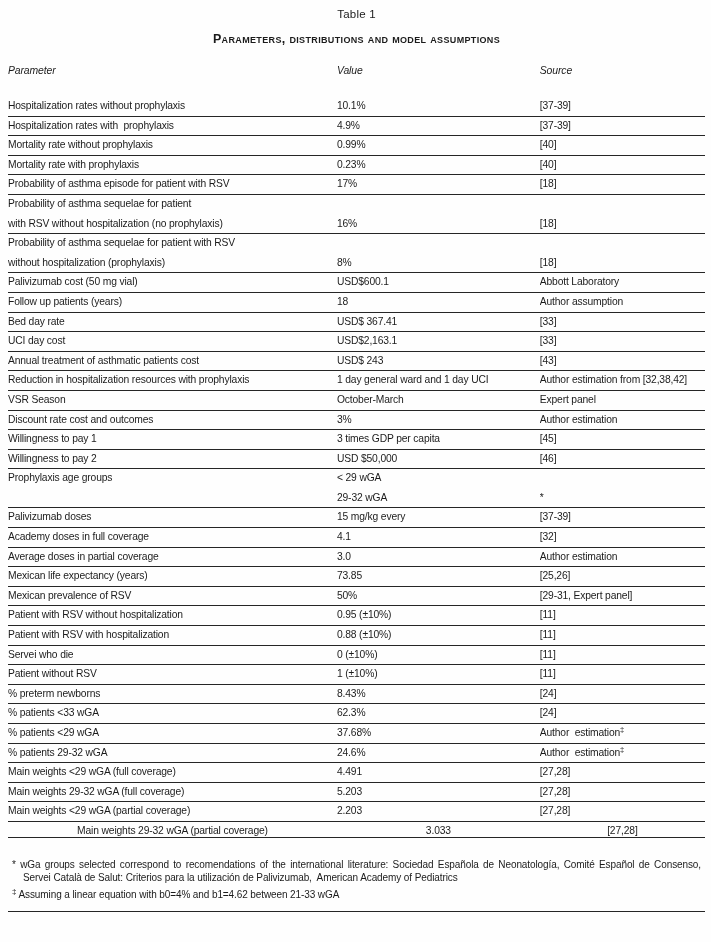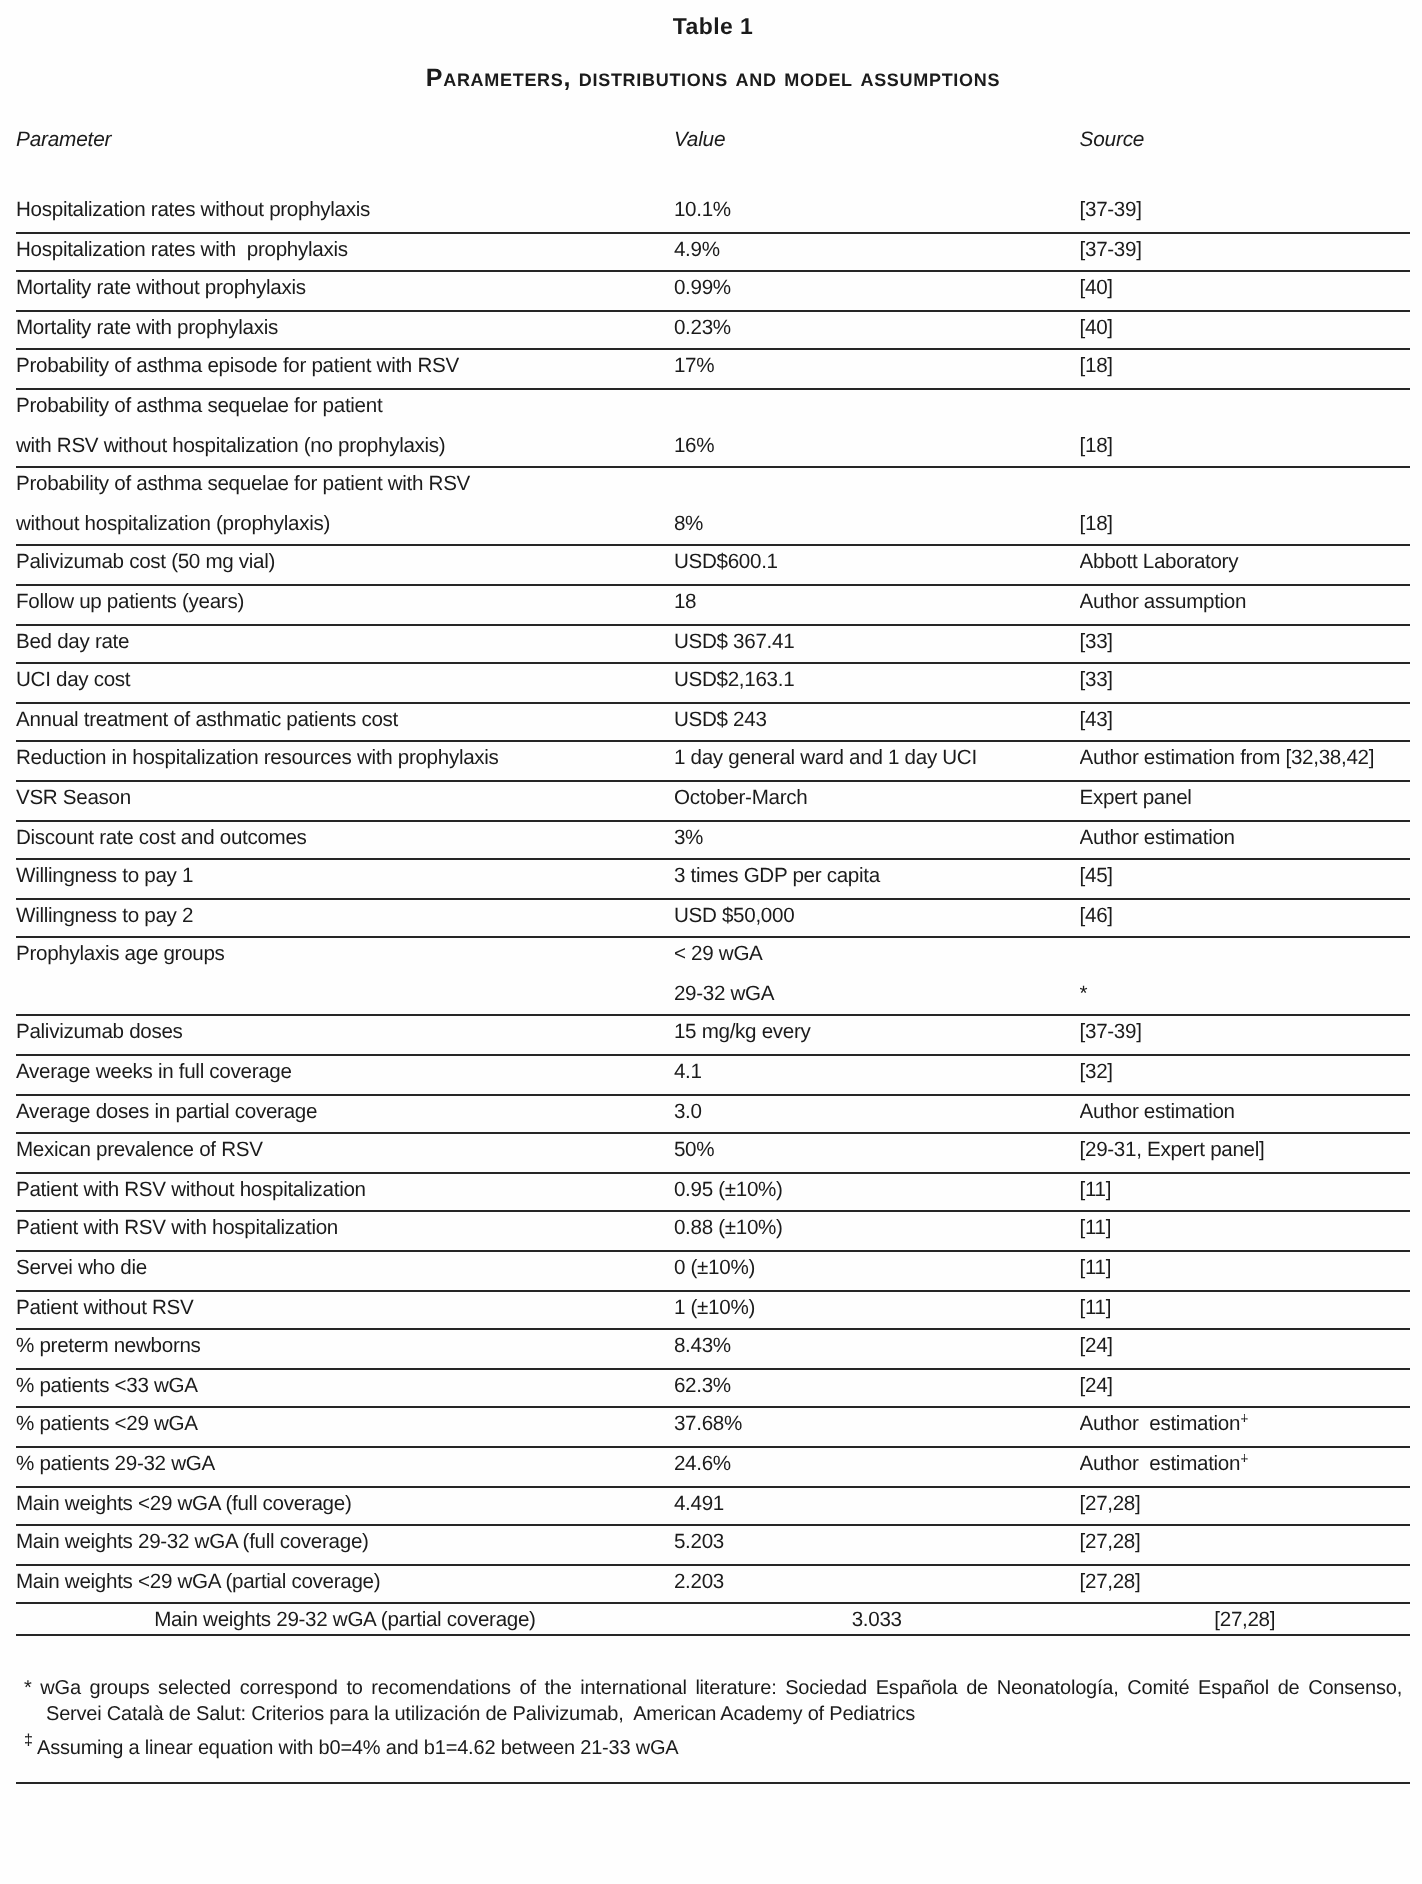--- a/index.html
+++ b/index.html
@@ -10,21 +10,21 @@
     box-sizing: border-box;
     padding: 8px 6px 0 8px;
     background: #fefefe;
     overflow: hidden;
     font-family: "Liberation Sans", sans-serif;
     color: #1b1b1b;
     -webkit-font-smoothing: antialiased;
   }
   .title {
     text-align: center;
-    font-weight: bold;
+    font-weight: normal;
     font-size: 11.5px;
     line-height: 13px;
     letter-spacing: 0.2px;
   }
   .subtitle {
     text-align: center;
     font-weight: bold;
     font-variant: small-caps;
     font-size: 12.5px;
     line-height: 15px;
@@ -329,38 +329,49 @@
           </td>
           <td>
             <div class="cl">15 mg/kg every</div>
           </td>
           <td>
             <div class="cl">[37-39]</div>
           </td>
         </tr>
         <tr>
           <td>
-            <div class="cl">Average weeks in full coverage</div>
+            <div class="cl">Academy doses in full coverage</div>
           </td>
           <td>
             <div class="cl">4.1</div>
           </td>
           <td>
             <div class="cl">[32]</div>
           </td>
         </tr>
         <tr>
           <td>
             <div class="cl">Average doses in partial coverage</div>
           </td>
           <td>
             <div class="cl">3.0</div>
           </td>
           <td>
             <div class="cl">Author estimation</div>
+          </td>
+        </tr>
+        <tr>
+          <td>
+            <div class="cl">Mexican life expectancy (years)</div>
+          </td>
+          <td>
+            <div class="cl">73.85</div>
+          </td>
+          <td>
+            <div class="cl">[25,26]</div>
           </td>
         </tr>
         <tr>
           <td>
             <div class="cl">Mexican prevalence of RSV</div>
           </td>
           <td>
             <div class="cl">50%</div>
           </td>
           <td>

